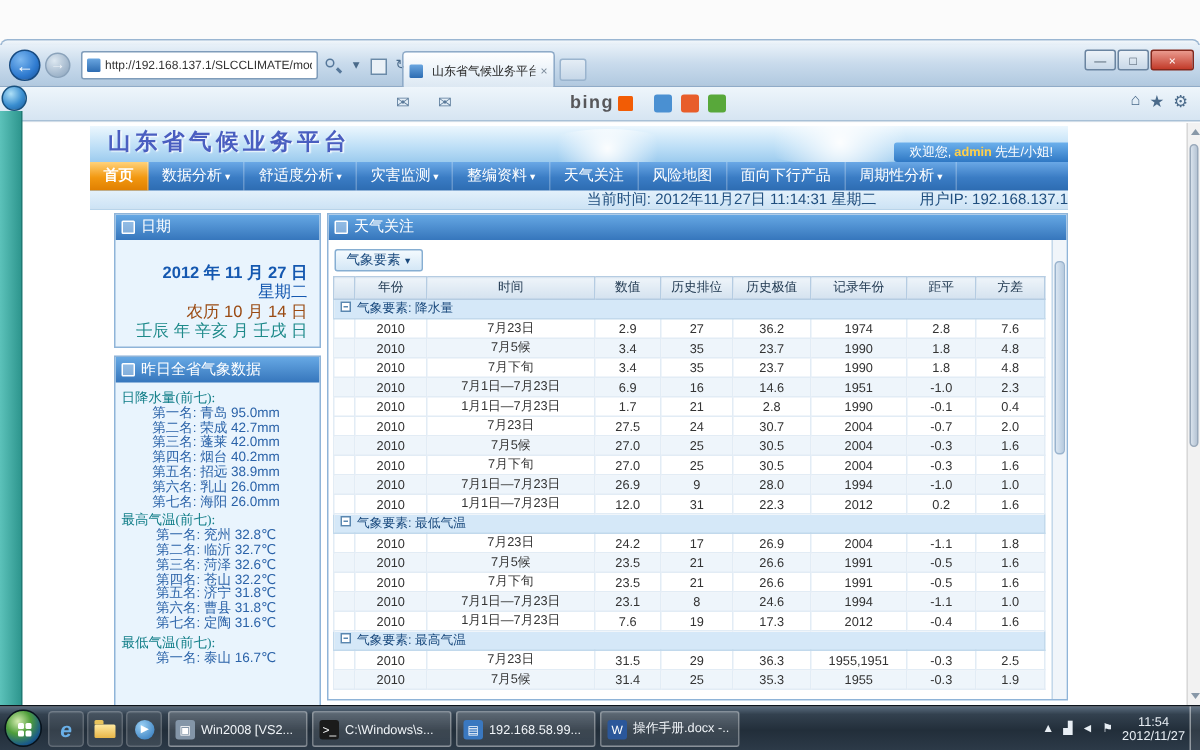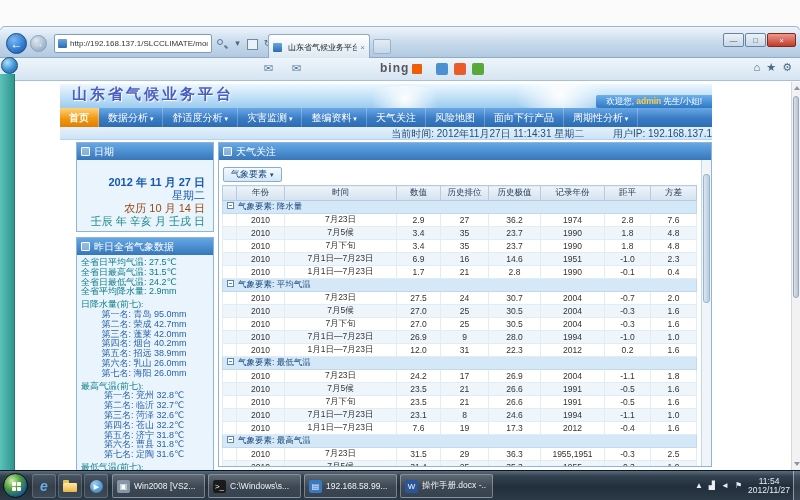--- a/index.html
+++ b/index.html
@@ -212,26 +212,20 @@
               <div class="d3">农历 10 月 14 日</div>
               <div class="d4">壬辰 年 辛亥 月 壬戌 日</div>
             </div>
           </div>
           <div class="panel weather">
             <div class="panel-h">
               <span class="ph-ic"></span>
               <span>昨日全省气象数据</span>
             </div>
             <div class="weather-body">
-              <div>
-                  <div class="stat-line">全省日平均气温: 27.5℃</div>
-                  <div class="stat-line">全省日最高气温: 31.5℃</div>
-                  <div class="stat-line">全省日最低气温: 24.2℃</div>
-                  <div class="stat-line">全省平均降水量: 2.9mm</div>
-                </div>
               <div>
                   <div class="rank-title">日降水量(前七):</div>
                   <div class="rank-item">第一名: 青岛 95.0mm</div>
                   <div class="rank-item">第二名: 荣成 42.7mm</div>
                   <div class="rank-item">第三名: 蓬莱 42.0mm</div>
                   <div class="rank-item">第四名: 烟台 40.2mm</div>
                   <div class="rank-item">第五名: 招远 38.9mm</div>
                   <div class="rank-item">第六名: 乳山 26.0mm</div>
                   <div class="rank-item">第七名: 海阳 26.0mm</div>
                   <div class="rank-title">最高气温(前七):</div>
@@ -336,23 +330,20 @@
                     <td></td>
                     <td>2010</td>
                     <td>1月1日—7月23日</td>
                     <td>1.7</td>
                     <td>21</td>
                     <td>2.8</td>
                     <td>1990</td>
                     <td>-0.1</td>
                     <td>0.4</td>
                   </tr>
-                  <tr class="section-row">
-                    <td colspan="9"><span class="secbox"></span><span>气象要素: 平均气温</span></td>
-                  </tr>
                   <tr class="odd">
                     <td></td>
                     <td>2010</td>
                     <td>7月23日</td>
                     <td>27.5</td>
                     <td>24</td>
                     <td>30.7</td>
                     <td>2004</td>
                     <td>-0.7</td>
                     <td>2.0</td>

